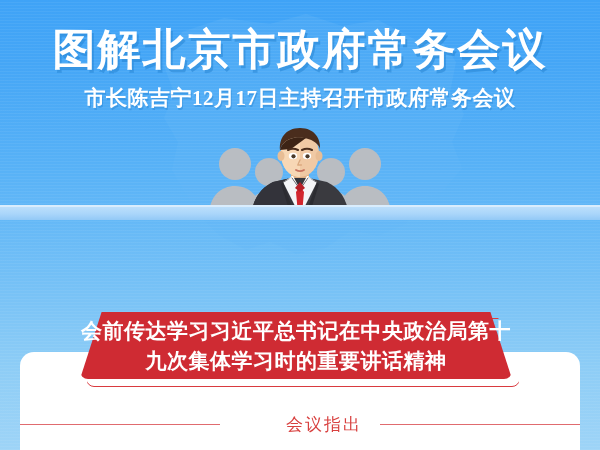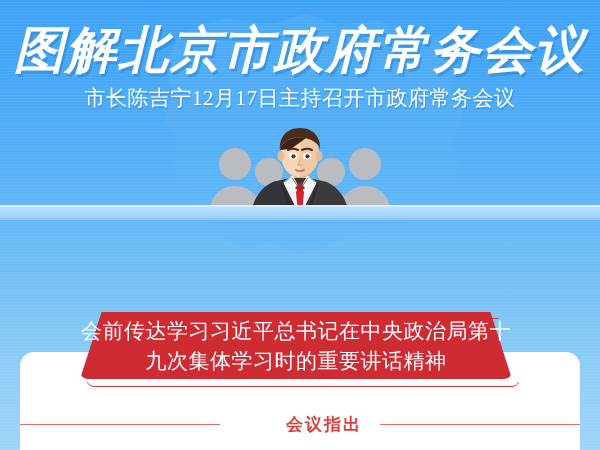--- a/index.html
+++ b/index.html
@@ -56,32 +56,31 @@
   .title-wrap {
     position: absolute;
     left: 0;
     top: 24px;
     width: 600px;
     text-align: center;
   }
   .main-title {
     font-family: "Liberation Serif", "DejaVu Serif", serif;
     font-weight: bold;
-    font-size: 50px;
+    font-size: 43px;
     line-height: 52px;
     color: #ffffff;
     letter-spacing: 2px;
     text-shadow: 2px 3px 0 rgba(25,120,200,0.40);
     white-space: nowrap;
-    font-style: italic;
   }
   .sub-title {
     margin-top: 8px;
     font-family: "Liberation Serif", "DejaVu Serif", serif;
-    font-weight: normal;
+    font-weight: bold;
     font-size: 21px;
     line-height: 28px;
     color: #ffffff;
     letter-spacing: 0.5px;
     text-shadow: 1px 2px 0 rgba(25,120,200,0.35);
     white-space: nowrap;
   }
 
   
   .illustration {
@@ -157,21 +156,21 @@
     position: absolute;
     left: 80px;
     top: 312px;
     width: 432px;
     height: 67px;
     display: flex;
     align-items: center;
     justify-content: center;
     text-align: center;
     font-family: "Liberation Serif", "DejaVu Serif", serif;
-    font-weight: normal;
+    font-weight: bold;
     font-size: 21px;
     line-height: 30px;
     color: #ffffff;
     letter-spacing: 0.5px;
   }
 
   
   .section-head {
     position: absolute;
     left: 20px;
@@ -183,21 +182,21 @@
   }
   .rule {
     flex: 1 1 auto;
     height: 1px;
     background: #e06b6f;
   }
   .section-label {
     flex: 0 0 auto;
     font-family: "Liberation Sans", sans-serif;
     font-size: 17px;
-    font-weight: bold;
+    font-weight: normal;
     color: #d8403f;
     letter-spacing: 2px;
     white-space: nowrap;
     margin-left: 48px;
   }
 </style>
 </head>
 <body>
 
 <div id="poster">

